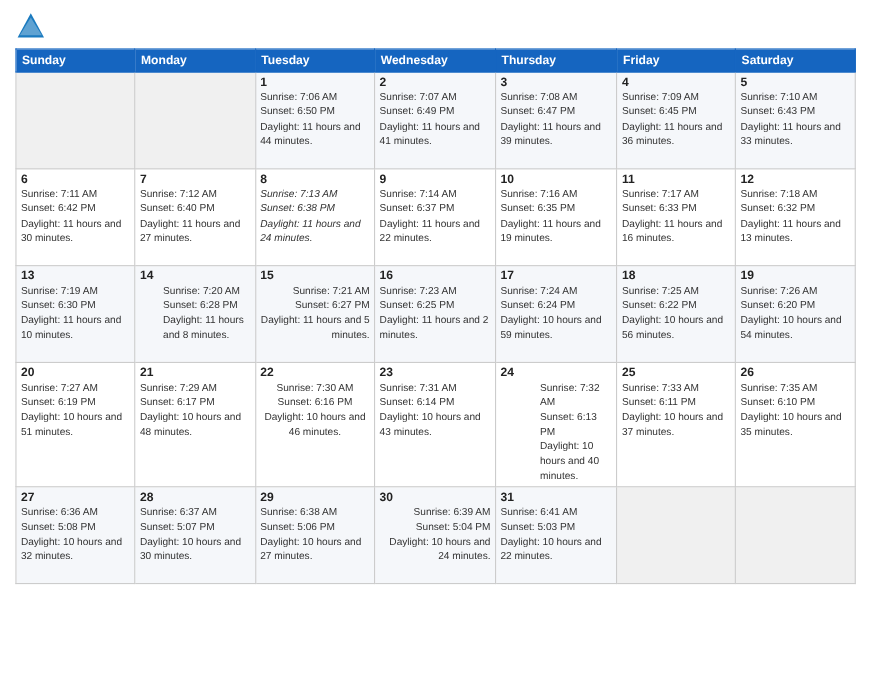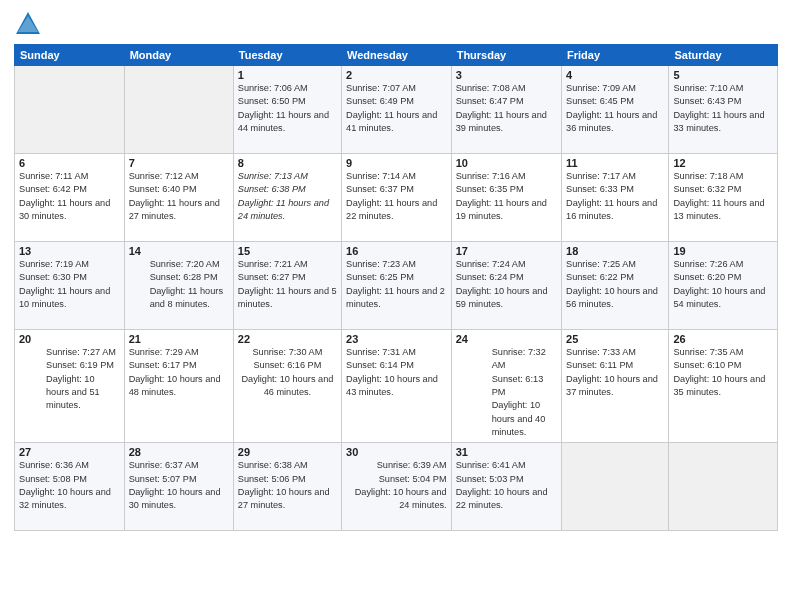--- a/index.html
+++ b/index.html
@@ -223,21 +223,21 @@
 Daylight: 11 hours and 10 minutes.</div>
           </td>
           <td>
             <span class="day-num">14</span>
             <div class="day-info" style="white-space: pre-line; margin-left: 21px;">Sunrise: 7:20 AM
 Sunset: 6:28 PM
 Daylight: 11 hours and 8 minutes.</div>
           </td>
           <td>
             <span class="day-num">15</span>
-            <div class="day-info" style="white-space: pre-line;">Sunrise: 7:21 AM
+            <div class="day-info" style="white-space: pre-line; text-align: right;">Sunrise: 7:21 AM
 Sunset: 6:27 PM
 Daylight: 11 hours and 5 minutes.</div>
           </td>
           <td>
             <span class="day-num">16</span>
             <div class="day-info" style="white-space: pre-line;">Sunrise: 7:23 AM
 Sunset: 6:25 PM
 Daylight: 11 hours and 2 minutes.</div>
           </td>
           <td>
@@ -255,21 +255,21 @@
           <td>
             <span class="day-num">19</span>
             <div class="day-info" style="white-space: pre-line;">Sunrise: 7:26 AM
 Sunset: 6:20 PM
 Daylight: 10 hours and 54 minutes.</div>
           </td>
         </tr>
         <tr>
           <td>
             <span class="day-num">20</span>
-            <div class="day-info" style="white-space: pre-line; margin-left: 27px;">Sunrise: 7:27 AM
+            <div class="day-info" style="white-space: pre-line;">Sunrise: 7:27 AM
 Sunset: 6:19 PM
 Daylight: 10 hours and 51 minutes.</div>
           </td>
           <td>
             <span class="day-num">21</span>
             <div class="day-info" style="white-space: pre-line;">Sunrise: 7:29 AM
 Sunset: 6:17 PM
 Daylight: 10 hours and 48 minutes.</div>
           </td>
           <td>

